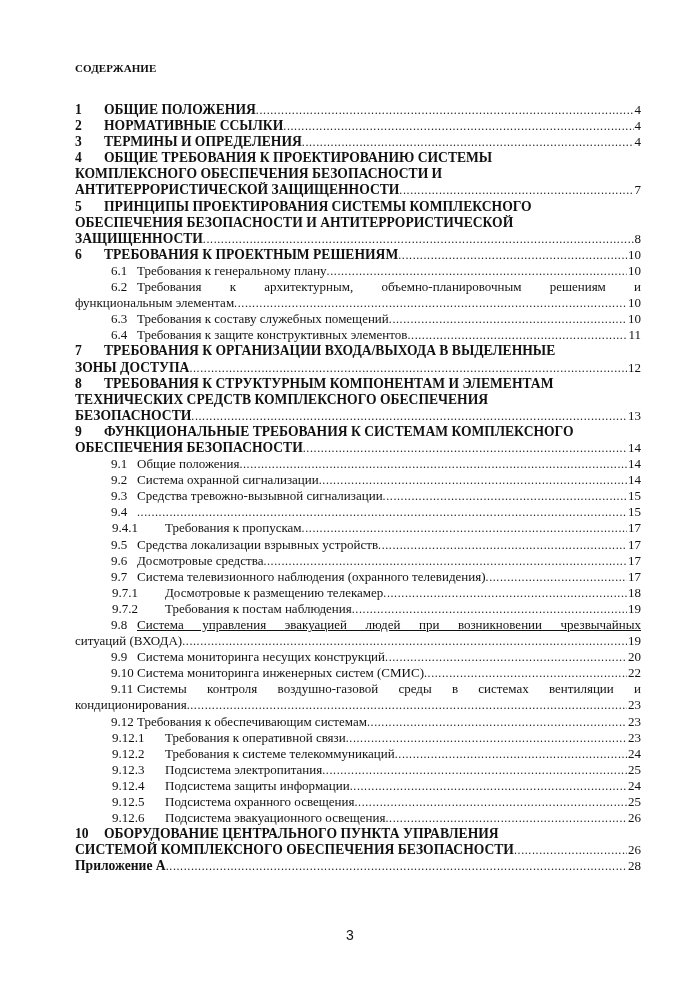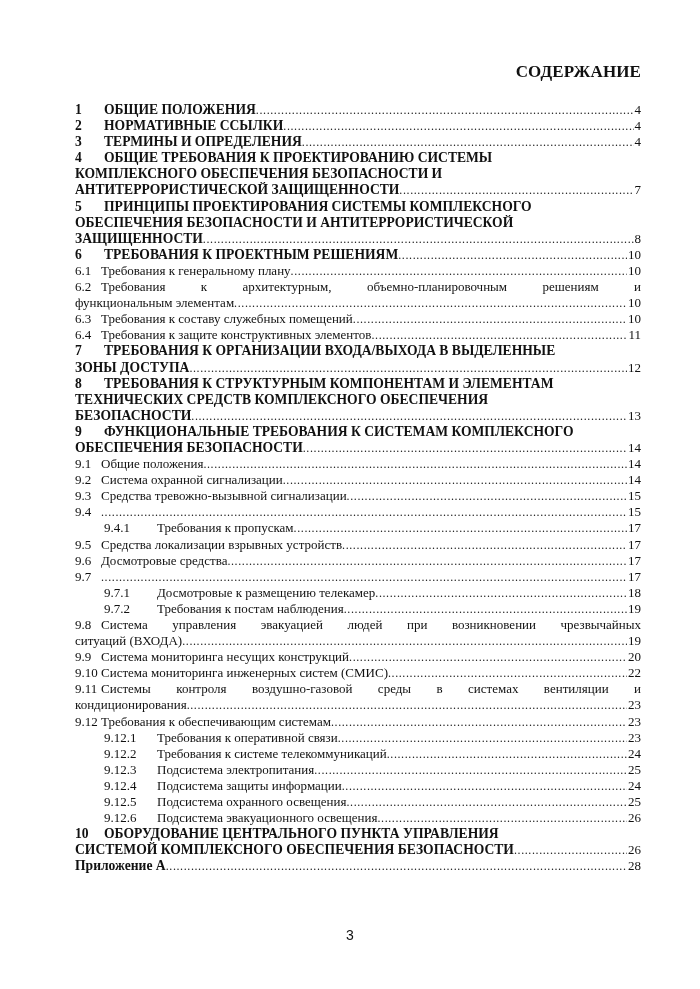--- a/index.html
+++ b/index.html
@@ -1,27 +1,27 @@
 <!DOCTYPE html>
 <html><head>
 <meta charset="utf-8">
 <style>
   html, body { margin: 0; padding: 0; background: #ffffff; }
   body { width: 700px; height: 989px; position: relative; overflow: hidden; font-family: "Liberation Serif", "DejaVu Serif", serif; color: #111; }
   .page { position: absolute; left: 75px; top: 62px; width: 566px; }
-  .title { font-weight: bold; font-size: 17px; letter-spacing: 0.1px; height: 18px; margin-bottom: 22px; text-align: right; }
+  .title { font-weight: bold; font-size: 11px; letter-spacing: 0.1px; height: 18px; margin-bottom: 22px; }
   .toc { list-style: none; margin: 0; padding: 0; }
   .entry { position: relative; line-height: 16.1px; font-size: 13px; }
   .entry.h { font-weight: bold; font-size: 13.6px; }
   .row { display: flex; align-items: baseline; white-space: nowrap; overflow: hidden; }
   .num { flex: 0 0 auto; }
   .h .num { width: 29px; }
-  .l2 .num { width: 26px; }
+  .l2 .num { width: 26px; margin-left: 36px; }
   .l3 { padding-left: 29px; }
-  .l3 .num { width: 53px; }
+  .l3 .num { width: 53px; margin-left: 8px; }
   .txt { flex: 0 0 auto; }
   .dots { flex: 1 1 auto; overflow: hidden; white-space: nowrap; font-weight: normal; font-size: 12px; letter-spacing: 0.6px; color: #222; }
   .dots::before { content: "................................................................................................................................................................................................................................................................"; }
   .page-no { flex: 0 0 auto; font-weight: normal; font-size: 13px; padding-left: 1px; }
   .just { text-align: justify; text-align-last: justify; white-space: normal; }
   .pagenum { position: absolute; left: 0; width: 700px; top: 927px; text-align: center; font-family: "Liberation Sans", "DejaVu Sans", sans-serif; font-size: 14px; }
 </style>
 </head>
 <body>
 
@@ -210,20 +210,21 @@
         <div class="row">
           <span class="num">9.6</span>
           <span class="txt">Досмотровые средства</span>
           <span class="dots"></span>
           <span class="page-no">17</span>
         </div>
       </li>
       <li class="entry l2">
         <div class="row">
           <span class="num">9.7</span>
+          <span class="txt">Система телевизионного наблюдения (охранного телевидения)</span>
           <span class="dots"></span>
           <span class="page-no">17</span>
         </div>
       </li>
       <li class="entry l3">
         <div class="row">
           <span class="num">9.7.1</span>
           <span class="txt">Досмотровые к размещению телекамер</span>
           <span class="dots"></span>
           <span class="page-no">18</span>
@@ -233,21 +234,21 @@
         <div class="row">
           <span class="num">9.7.2</span>
           <span class="txt">Требования к постам наблюдения</span>
           <span class="dots"></span>
           <span class="page-no">19</span>
         </div>
       </li>
       <li class="entry l2">
         <div class="row">
           <span class="num">9.8</span>
-          <span class="txt just" style="flex: 1 1 auto;">Система управления эвакуацией людей при возникновении чрезвычайных</span>
+          <span class="txt just" style="flex: 1 1 auto; text-decoration: underline;">Система управления эвакуацией людей при возникновении чрезвычайных</span>
         </div>
         <div class="row">
           <span class="txt">ситуаций (ВХОДА)</span>
           <span class="dots"></span>
           <span class="page-no">19</span>
         </div>
       </li>
       <li class="entry l2">
         <div class="row">
           <span class="num">9.9</span>

